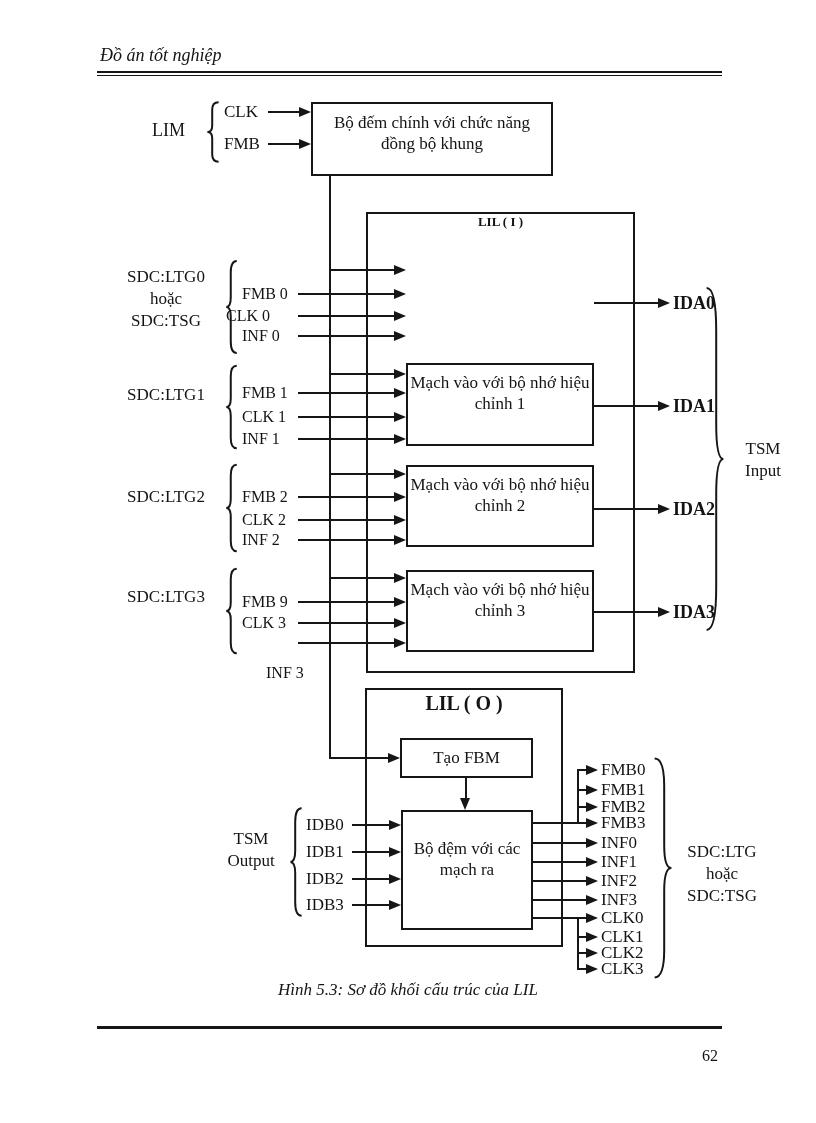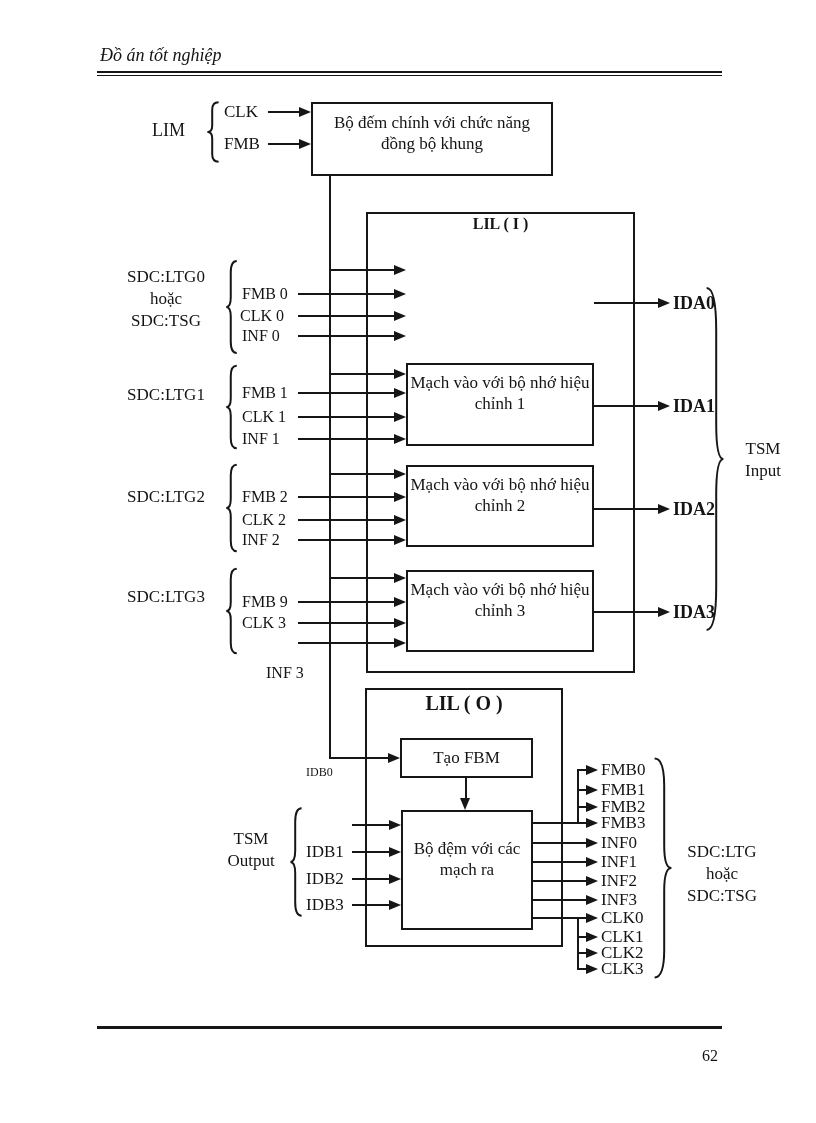--- a/index.html
+++ b/index.html
@@ -55,36 +55,36 @@
   <div class="hl" style="left:330px;top:373px;width:64px;"></div>
   <div class="arr-r" style="left:394px;top:369px;"></div>
   <div class="hl" style="left:330px;top:473px;width:64px;"></div>
   <div class="arr-r" style="left:394px;top:469px;"></div>
   <div class="hl" style="left:330px;top:577px;width:64px;"></div>
   <div class="arr-r" style="left:394px;top:573px;"></div>
   <div class="hl" style="left:330px;top:757px;width:58px;"></div>
   <div class="arr-r" style="left:388px;top:753px;"></div>
 
   <div class="box" style="left:366px;top:212px;width:269px;height:461px;"></div>
-  <div class="t b ctr" style="left:366px;top:215px;width:269px;font-size:16px;">LIL ( I )</div>
+  <div class="t b ctr" style="left:366px;top:215px;width:269px;font-size:13px;">LIL ( I )</div>
 
   <div class="box" style="left:406px;top:363px;width:188px;height:83px;padding:7px 2px 0 2px;">Mạch vào với bộ nhớ hiệu chỉnh 1</div>
   <div class="box" style="left:406px;top:465px;width:188px;height:82px;padding:7px 2px 0 2px;">Mạch vào với bộ nhớ hiệu chỉnh 2</div>
   <div class="box" style="left:406px;top:570px;width:188px;height:82px;padding:7px 2px 0 2px;">Mạch vào với bộ nhớ hiệu chỉnh 3</div>
 
   <div class="stack ctr" style="position:absolute;left:110px;top:266px;width:112px;font-size:17px;">
     <div>SDC:LTG0</div>
     <div>hoặc</div>
     <div>SDC:TSG</div>
   </div>
   <svg class="brace" viewBox="0 0 20 100" preserveAspectRatio="none" style="left:224px;top:259px;width:15px;height:96px;">
       <use href="#lbrace"></use>
     </svg>
   <div class="t" style="left:242px;top:285px;font-size:16px;">FMB 0</div>
-  <div class="t" style="left:240px;top:307px;font-size:16px;">CLK 0</div>
+  <div class="t" style="left:226px;top:307px;font-size:16px;">CLK 0</div>
   <div class="t" style="left:242px;top:327px;font-size:16px;">INF 0</div>
   <div class="hl" style="left:298px;top:293px;width:96px;"></div>
   <div class="arr-r" style="left:394px;top:289px;"></div>
   <div class="hl" style="left:298px;top:315px;width:96px;"></div>
   <div class="arr-r" style="left:394px;top:311px;"></div>
   <div class="hl" style="left:298px;top:335px;width:96px;"></div>
   <div class="arr-r" style="left:394px;top:331px;"></div>
 
   <div class="t ctr" style="left:110px;top:385px;width:112px;font-size:17px;">SDC:LTG1</div>
   <svg class="brace" viewBox="0 0 20 100" preserveAspectRatio="none" style="left:224px;top:364px;width:15px;height:86px;">
@@ -153,21 +153,21 @@
   <div class="box" style="left:400px;top:738px;width:133px;height:40px;line-height:35px;">Tạo FBM</div>
   <div class="vl" style="left:465px;top:778px;height:20px;"></div>
   <div class="arr-d" style="left:460px;top:798px;"></div>
   <div class="box" style="left:401px;top:810px;width:132px;height:120px;padding:26px 2px 0 2px;">Bộ đệm với các mạch ra</div>
 
   <div class="t ctr" style="left:216px;top:829px;width:70px;font-size:17px;">TSM</div>
   <div class="t ctr" style="left:216px;top:851px;width:70px;font-size:17px;">Output</div>
   <svg class="brace" viewBox="0 0 20 100" preserveAspectRatio="none" style="left:288px;top:806px;width:16px;height:112px;">
       <use href="#lbrace"></use>
     </svg>
-  <div class="t" style="left:306px;top:766px;font-size:12px;">IDB0</div>
+  <div class="t" style="left:306px;top:815px;font-size:17px;">IDB0</div>
   <div class="t" style="left:306px;top:842px;font-size:17px;">IDB1</div>
   <div class="t" style="left:306px;top:869px;font-size:17px;">IDB2</div>
   <div class="t" style="left:306px;top:895px;font-size:17px;">IDB3</div>
   <div class="hl" style="left:352px;top:824px;width:37px;"></div>
   <div class="arr-r" style="left:389px;top:820px;"></div>
   <div class="hl" style="left:352px;top:851px;width:37px;"></div>
   <div class="arr-r" style="left:389px;top:847px;"></div>
   <div class="hl" style="left:352px;top:878px;width:37px;"></div>
   <div class="arr-r" style="left:389px;top:874px;"></div>
   <div class="hl" style="left:352px;top:904px;width:37px;"></div>
@@ -218,17 +218,18 @@
 
   <svg class="brace" viewBox="0 0 20 100" preserveAspectRatio="none" style="left:651px;top:754px;width:24px;height:228px;">
       <use href="#rbrace"></use>
     </svg>
   <div class="stack ctr" style="position:absolute;left:674px;top:841px;width:96px;font-size:17px;">
     <div>SDC:LTG</div>
     <div>hoặc</div>
     <div>SDC:TSG</div>
   </div>
 
+  <div class="t it ctr" style="left:0;top:980px;width:816px;font-size:17px;">Hình 5.3: Sơ đồ khối cấu trúc của LIL</div>
 
   <div class="hl" style="left:97px;top:1026px;width:625px;height:3px;"></div>
   <div class="t" style="left:702px;top:1047px;font-size:16px;">62</div>
 
 </div>
 
 </body></html>

